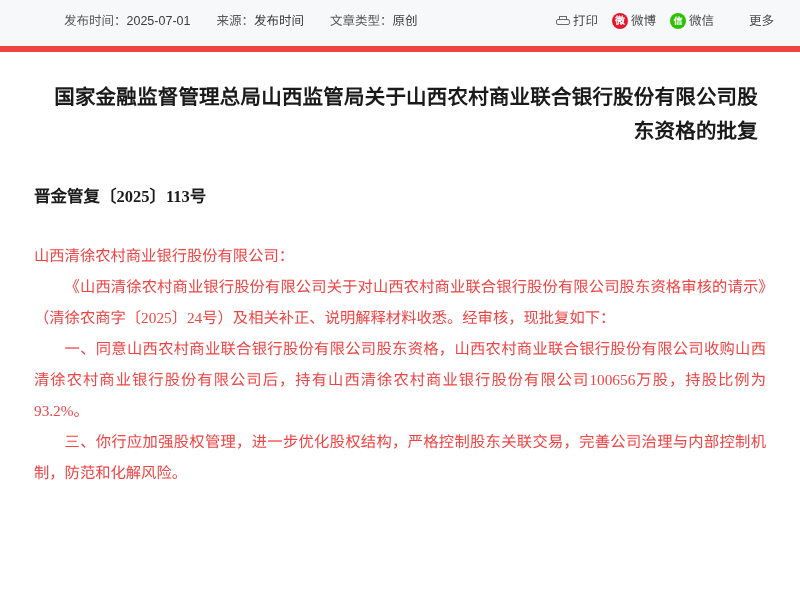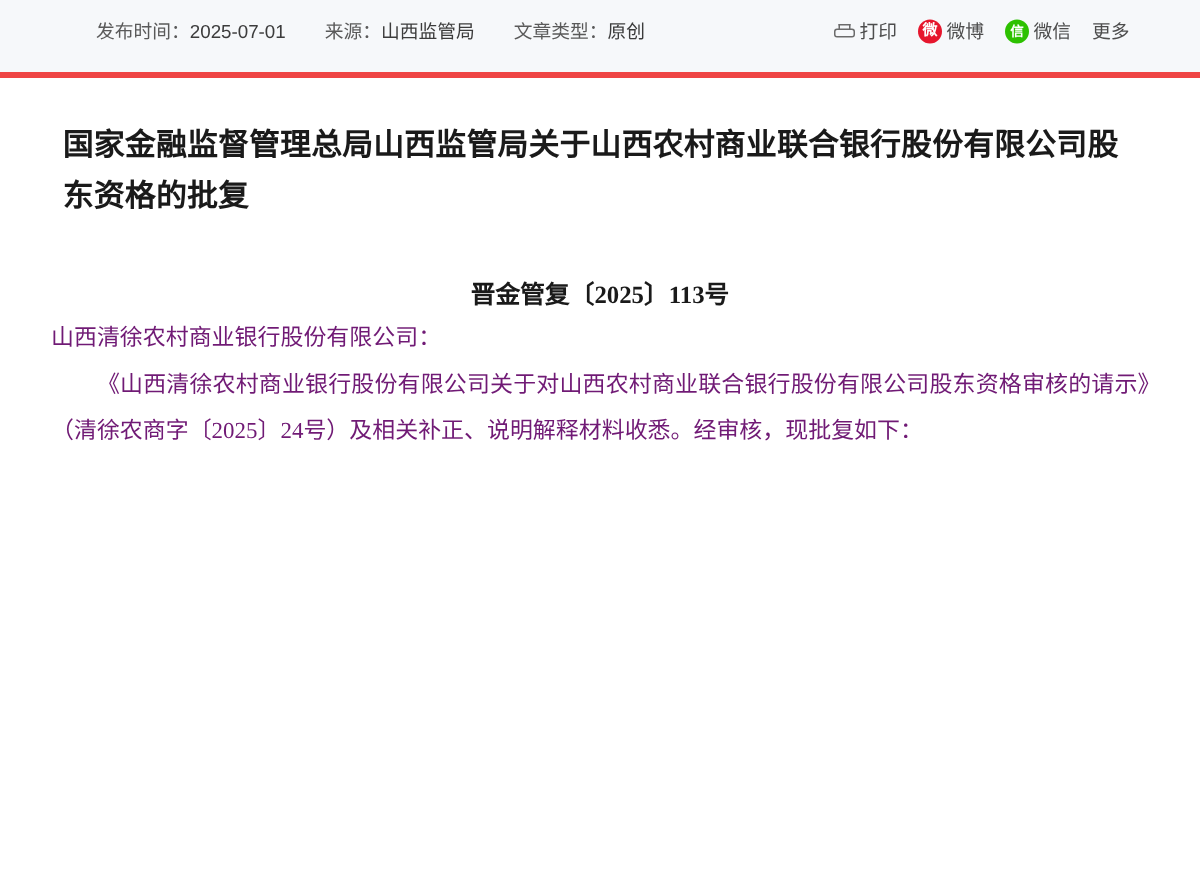--- a/index.html
+++ b/index.html
@@ -20,21 +20,21 @@
     width: 800px;
     height: 592px;
     background: #fff;
   }
 
   
   .meta-bar {
     position: relative;
     height: 52px;
     background: #f6f8fa;
-    border-bottom: 4px solid #ef4444;
+    border-bottom: 6px solid #ef4444;
     display: flex;
     align-items: flex-start;
     padding: 12px 14px 0 14px;
     box-sizing: border-box;
     font-size: 12.5px;
     color: #4a4a4a;
   }
   .meta-left {
     display: flex;
     align-items: center;
@@ -109,76 +109,76 @@
     border-radius: 50%;
     background: #2dc100;
     color: #fff;
     font-size: 9px;
     line-height: 16px;
     text-align: center;
     font-weight: bold;
   }
   .more-btn {
     width: 46px;
-    text-align: left;
+    text-align: right;
     line-height: 18px;
     color: #4d4d4d;
     cursor: pointer;
     font-size: 12.5px;
   }
 
   
   .article {
     padding: 28px 34px 0 34px;
     box-sizing: border-box;
   }
   .title {
     font-family: "Liberation Serif", serif;
     font-weight: bold;
     font-size: 20.5px;
     line-height: 34px;
-    text-align: left;
+    text-align: right;
     color: #1a1a1a;
     margin: 0 8px;
     letter-spacing: 0.2px;
   }
   .doc-no {
     font-family: "Liberation Serif", serif;
     font-weight: bold;
     font-size: 16.5px;
     line-height: 26px;
-    text-align: center;
     color: #1a1a1a;
     margin-top: 36px;
   }
 
   .body-text {
+    margin-top: 30px;
     font-family: "Liberation Serif", serif;
     font-size: 15.3px;
     line-height: 31px;
-    color: #701a75;
+    color: #ef4444;
     text-align: justify;
   }
   .body-text p {
     margin: 0;
   }
   .indent2 { text-indent: 2em; }
 </style>
 </head>
 <body>
 
 <div class="page">
 
   <div class="meta-bar">
     <div class="meta-left">
       <div class="meta-item">
         <span class="mi-label">发布时间：</span><span class="mi-value">2025-07-01</span>
       </div>
       <div class="meta-item">
-        <span class="mi-label">来源：</span><span class="mi-value">山西监管局</span>
+        <span class="mi-label">来源：</span><span class="mi-value">发布时间</span>
       </div>
       <div class="meta-item">
         <span class="mi-label">文章类型：</span><span class="mi-value">原创</span>
       </div>
     </div>
 
     <div class="meta-right">
       <div class="share-btn">
         <span class="icon ic-print"></span>
         <span class="lbl">打印</span>
@@ -196,16 +196,18 @@
   </div>
 
   <div class="article">
     <h1 class="title">国家金融监督管理总局山西监管局关于山西农村商业联合银行股份有限公司股东资格的批复</h1>
 
     <div class="doc-no">晋金管复〔2025〕113号</div>
 
     <div class="body-text">
       <p>山西清徐农村商业银行股份有限公司：</p>
       <p class="indent2">《山西清徐农村商业银行股份有限公司关于对山西农村商业联合银行股份有限公司股东资格审核的请示》（清徐农商字〔2025〕24号）及相关补正、说明解释材料收悉。经审核，现批复如下：</p>
+      <p class="indent2">一、同意山西农村商业联合银行股份有限公司股东资格，山西农村商业联合银行股份有限公司收购山西清徐农村商业银行股份有限公司后，持有山西清徐农村商业银行股份有限公司100656万股，持股比例为93.2%。</p>
+      <p class="indent2">三、你行应加强股权管理，进一步优化股权结构，严格控制股东关联交易，完善公司治理与内部控制机制，防范和化解风险。</p>
     </div>
 
   </div>
 </div>
 
 </body></html>

